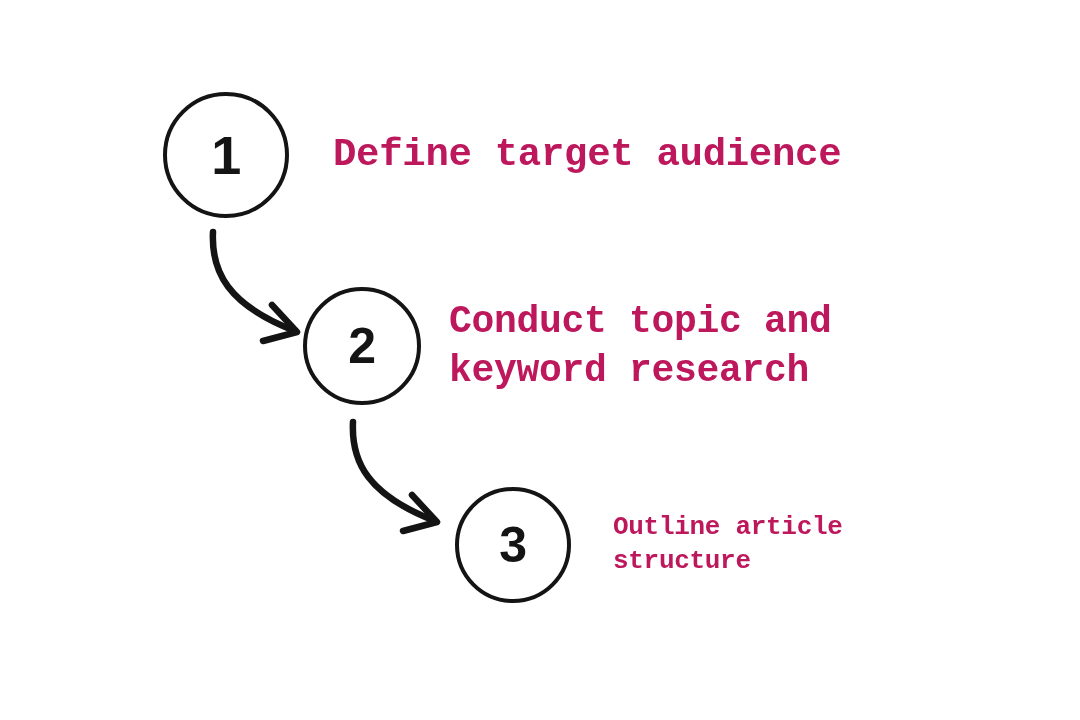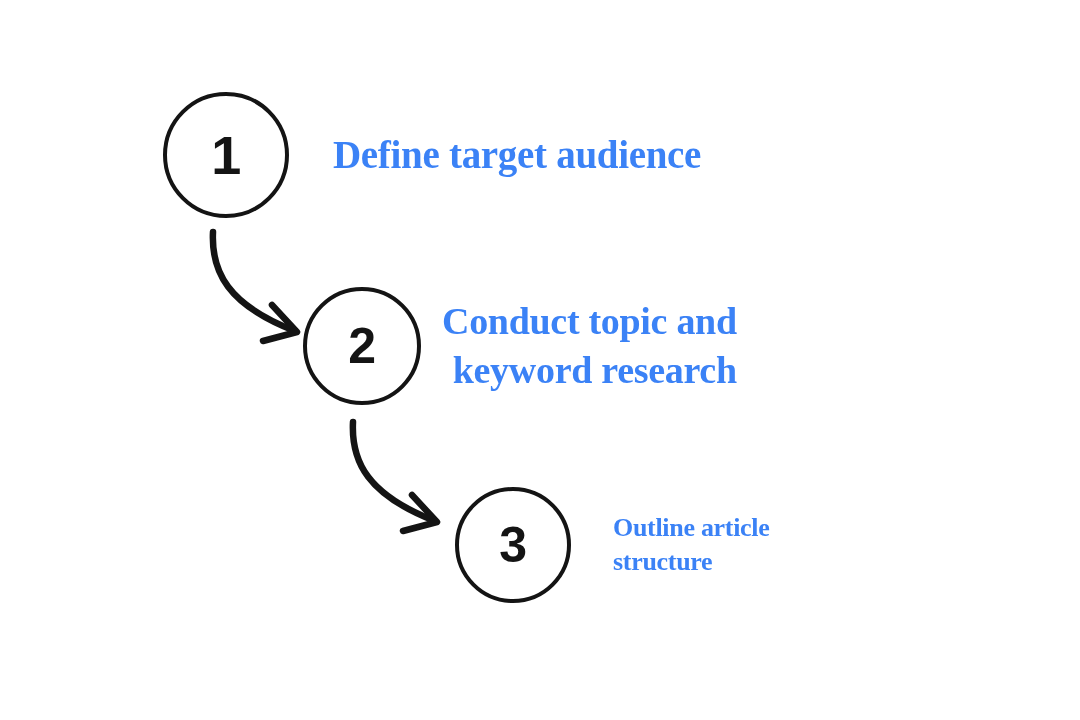--- a/index.html
+++ b/index.html
@@ -42,23 +42,23 @@
     box-sizing: border-box;
   }
   .step-number {
     font-family: "Liberation Sans", sans-serif;
     font-weight: bold;
     color: #141414;
     line-height: 1;
     letter-spacing: -0.5px;
   }
   .step-label {
-    font-family: Liberation Serif, serif;
+    font-family: Liberation Mono, monospace;
     font-weight: bold;
-    color: #3b82f6;
+    color: #be185d;
     line-height: 1.3;
     white-space: pre-line;
     letter-spacing: -0.3px;
   }
 
   
   #step-node-1 { left: 163px; top: 92px; }
   #step-node-1 .step-badge {
     width: 126px; height: 126px;
     border: 4.5px solid #141414;
@@ -66,21 +66,21 @@
   #step-node-1 .step-number { font-size: 54px; }
   #step-node-1 .step-label { font-size: 39px; margin-left: 44px; }
 
   
   #step-node-2 { left: 303px; top: 287px; }
   #step-node-2 .step-badge {
     width: 118px; height: 118px;
     border: 4.5px solid #141414;
   }
   #step-node-2 .step-number { font-size: 50px; }
-  #step-node-2 .step-label { font-size: 38px; margin-left: 21px; text-align: right; }
+  #step-node-2 .step-label { font-size: 38px; margin-left: 28px; }
 
   
   #step-node-3 { left: 455px; top: 487px; }
   #step-node-3 .step-badge {
     width: 116px; height: 116px;
     border: 4.5px solid #141414;
   }
   #step-node-3 .step-number { font-size: 50px; }
   #step-node-3 .step-label { font-size: 26px; margin-left: 42px; }
 </style>

